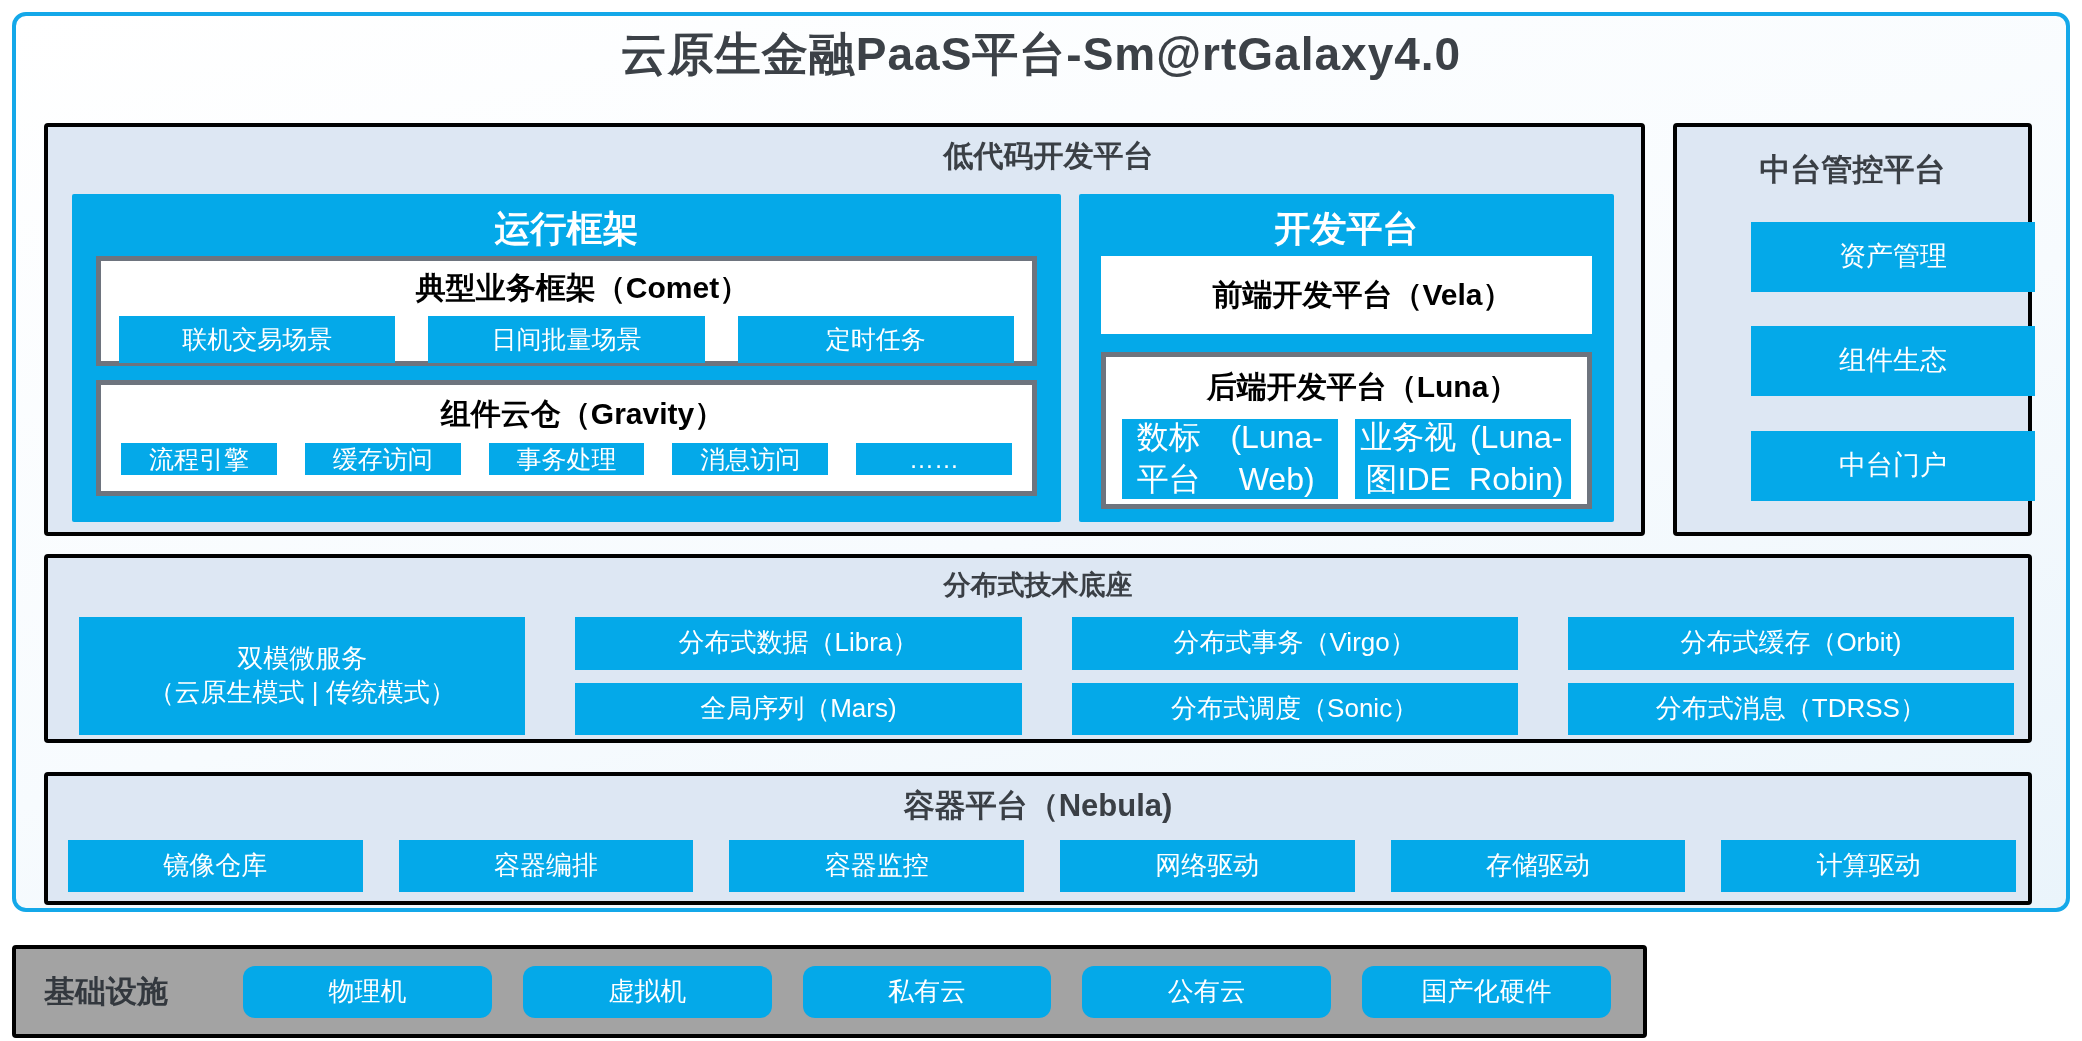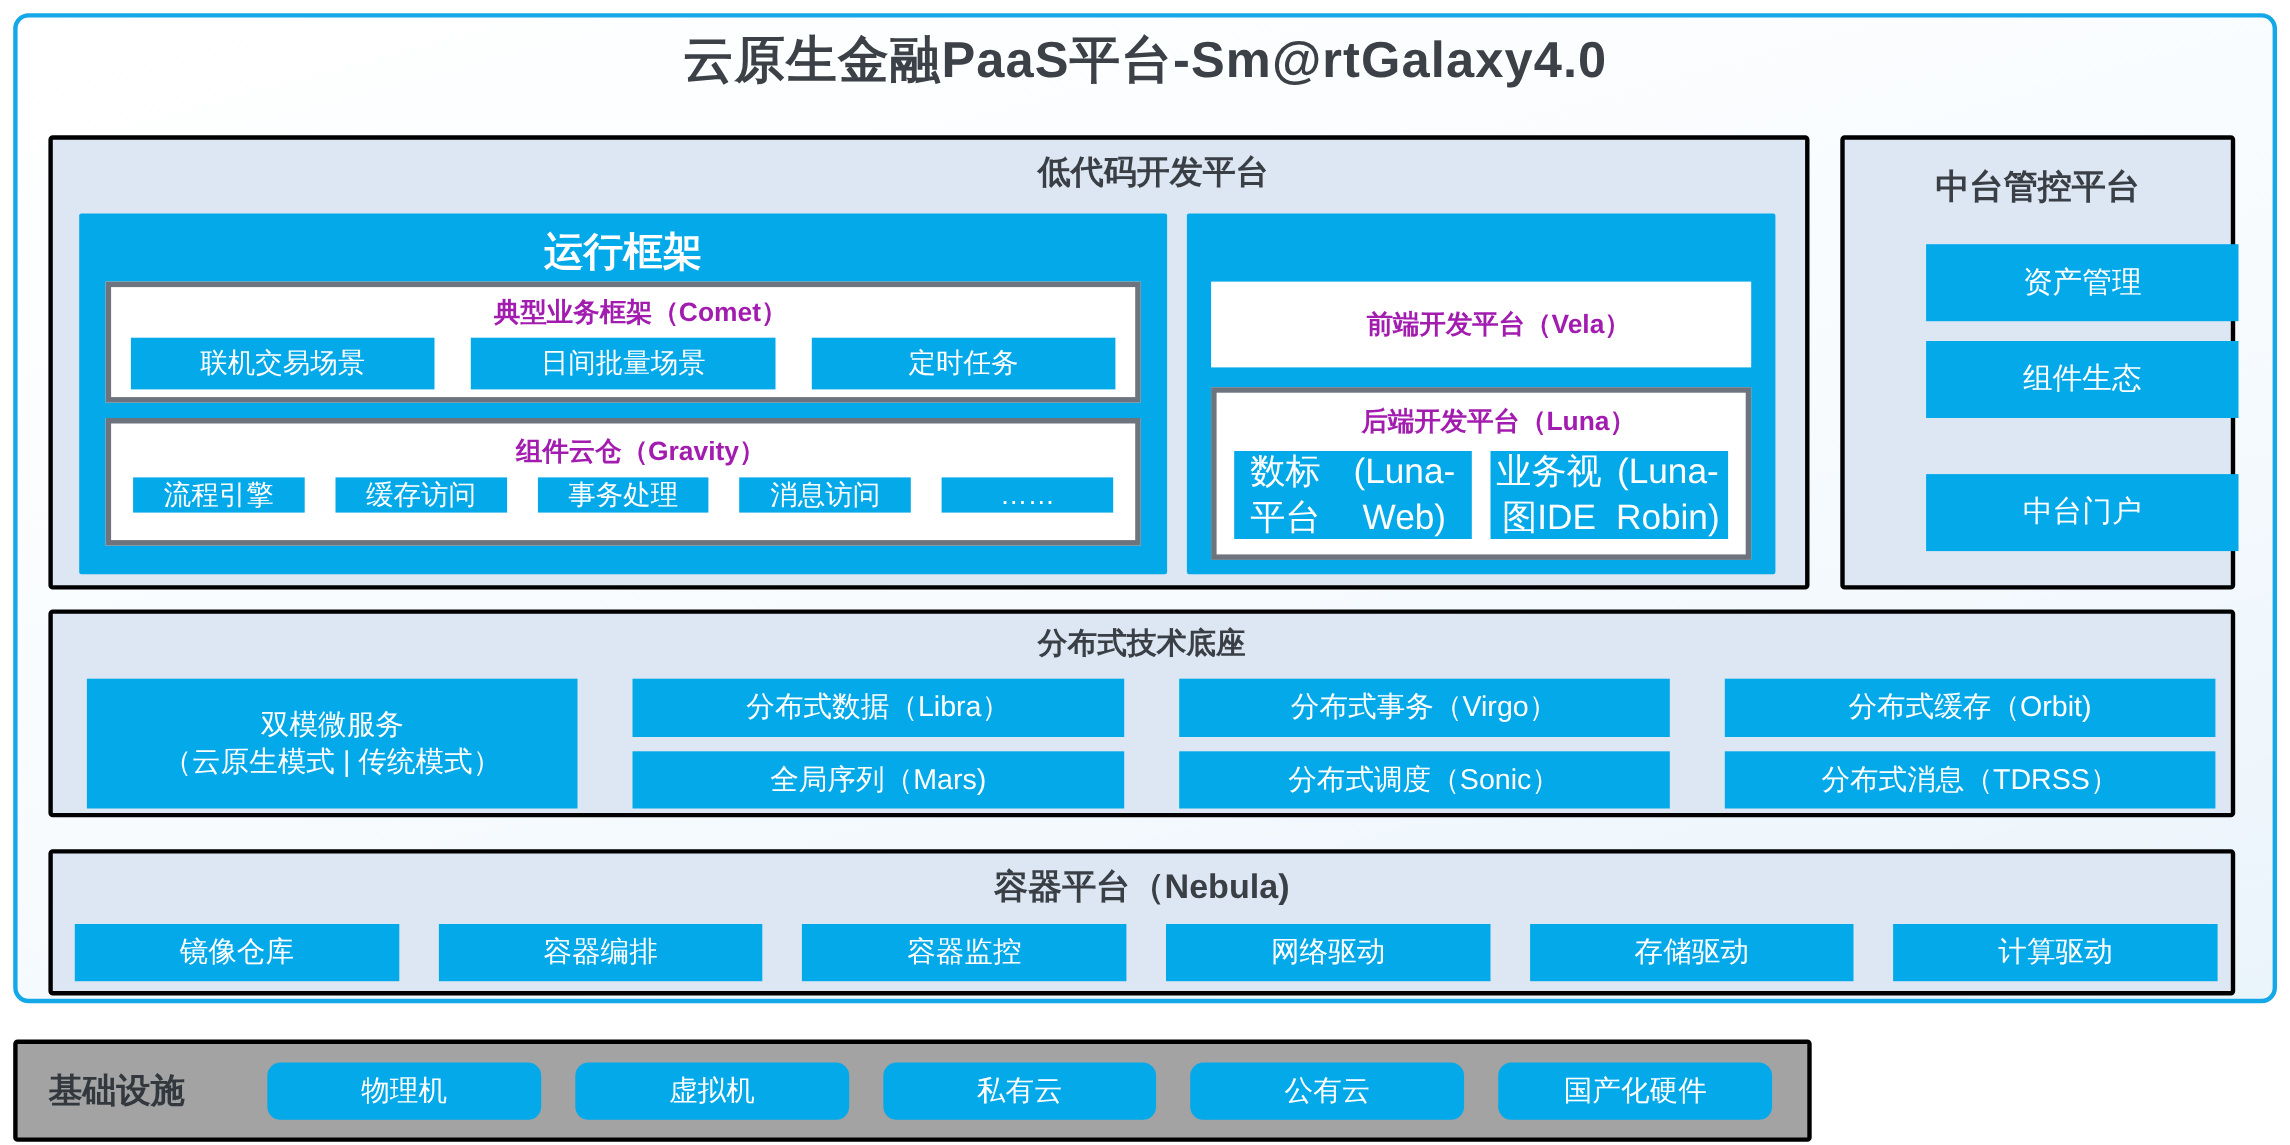--- a/index.html
+++ b/index.html
@@ -18,21 +18,21 @@
   .light-panel{position:absolute;background:#dde7f3;border:4px solid #000000;
     border-radius:4px;box-sizing:border-box;}
   .panel-title{position:absolute;left:0;top:9px;width:100%;text-align:center;
     font-size:30px;font-weight:700;color:#3a3f45;}
   .blue-panel{position:absolute;background:#04a9e9;border-radius:2px;box-sizing:border-box;}
   .blue-panel-title{position:absolute;left:0;top:11px;width:100%;text-align:center;
     font-size:36px;font-weight:700;color:#ffffff;}
   .white-box{position:absolute;background:#ffffff;border:5px solid #6e747e;
     box-sizing:border-box;}
   .white-box.no-border{border:none;}
-  .white-box-title{text-align:center;font-size:24px;font-weight:600;color:#a21caf;padding-left:32px;}
+  .white-box-title{text-align:center;font-size:30px;font-weight:600;color:#000000;padding-left:32px;}
   .btn{background:#04a9e9;color:#ffffff;display:flex;align-items:center;justify-content:center;
     text-align:center;font-size:25px;line-height:1.3;}
   .btn-row{display:flex;}
 
   
   .lowcode-panel{left:44px;top:123px;width:1601px;height:413px;}
   .lowcode-title{transform:translateX(204px);}
   .runtime-panel{left:24px;top:67px;width:989px;height:328px;}
   .comet-box{left:24px;top:62px;width:941px;height:110px;}
   .comet-box .white-box-title{margin-top:7px;}
@@ -47,21 +47,21 @@
   .vela-box{left:22px;top:62px;width:491px;height:78px;display:flex;align-items:center;justify-content:center;}
   .luna-box{left:22px;top:158px;width:491px;height:157px;}
   .luna-box .white-box-title{margin-top:10px;}
   .luna-row{margin:11px 16px 0 16px;gap:17px;height:80px;}
   .luna-row .btn{flex:1;flex-direction:row;font-size:32px;}
 
   
   .middleplat-panel{left:1673px;top:123px;width:359px;height:413px;border-width:4px;}
   .middleplat-panel .panel-title{top:22px;font-size:31px;}
   .mp-btn{position:absolute;left:30px;width:284px;height:70px;font-size:27px;margin-left:44px;}
-  .mp-btn-1{top:95px;} .mp-btn-2{top:183px;} .mp-btn-3{top:304px;}
+  .mp-btn-1{top:95px;} .mp-btn-2{top:199px;} .mp-btn-3{top:304px;}
 
   
   .distributed-panel{left:44px;top:554px;width:1988px;height:189px;}
   .distributed-panel .panel-title{font-size:27px;}
   .dist-grid{position:absolute;left:31px;top:59px;width:1935px;height:118px;
     display:grid;grid-template-columns:repeat(4,1fr);column-gap:50px;row-gap:13px;}
   .dist-grid .btn{font-size:26px;}
   .dual-mode{grid-row:1/3;flex-direction:column;}
 
   
@@ -107,20 +107,21 @@
           <div class="btn">流程引擎</div>
           <div class="btn">缓存访问</div>
           <div class="btn">事务处理</div>
           <div class="btn">消息访问</div>
           <div class="btn">……</div>
         </div>
       </div>
     </div>
 
     <div class="blue-panel devplat-panel">
+      <div class="blue-panel-title">开发平台</div>
 
       <div class="white-box no-border vela-box">
         <div class="white-box-title">前端开发平台（Vela）</div>
       </div>
 
       <div class="white-box luna-box">
         <div class="white-box-title">后端开发平台（Luna）</div>
         <div class="btn-row luna-row">
           <div class="btn">
             <span>数标平台</span>

